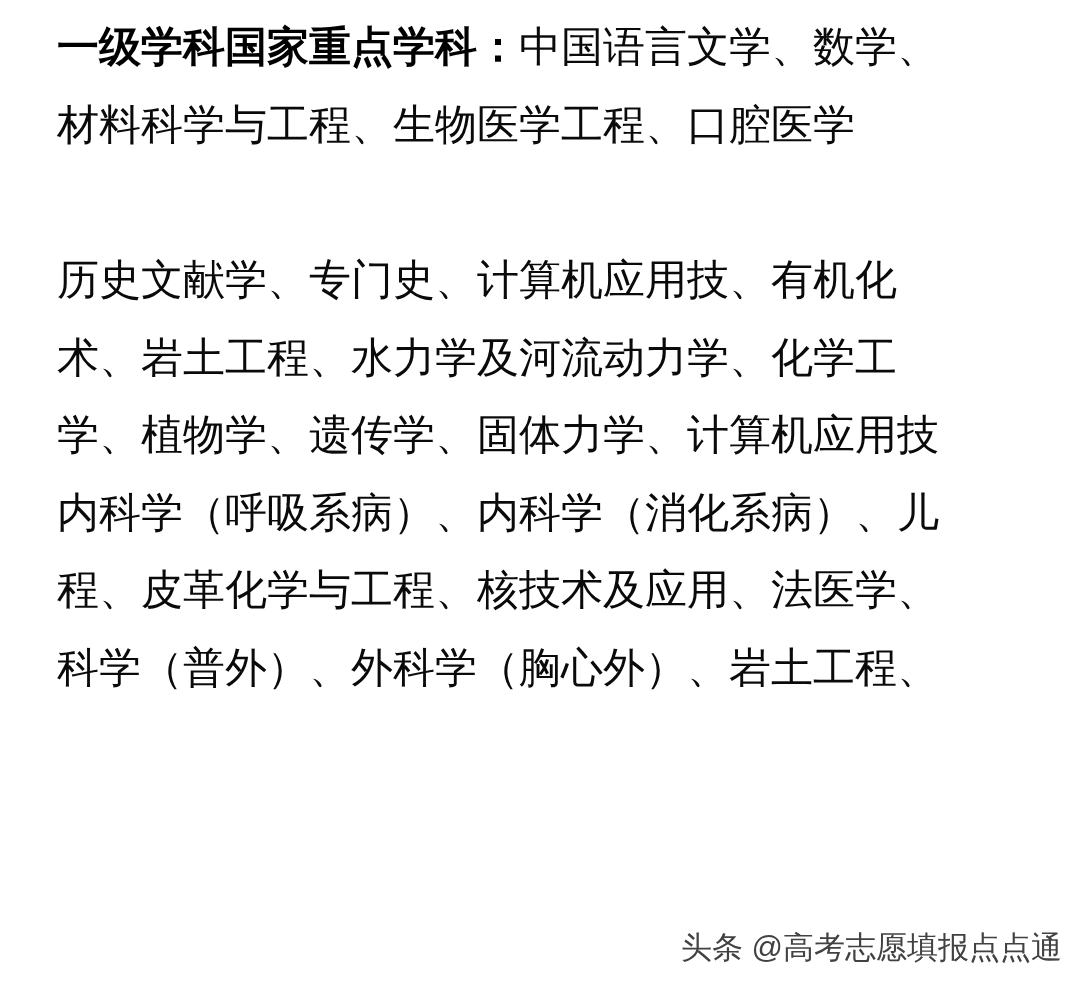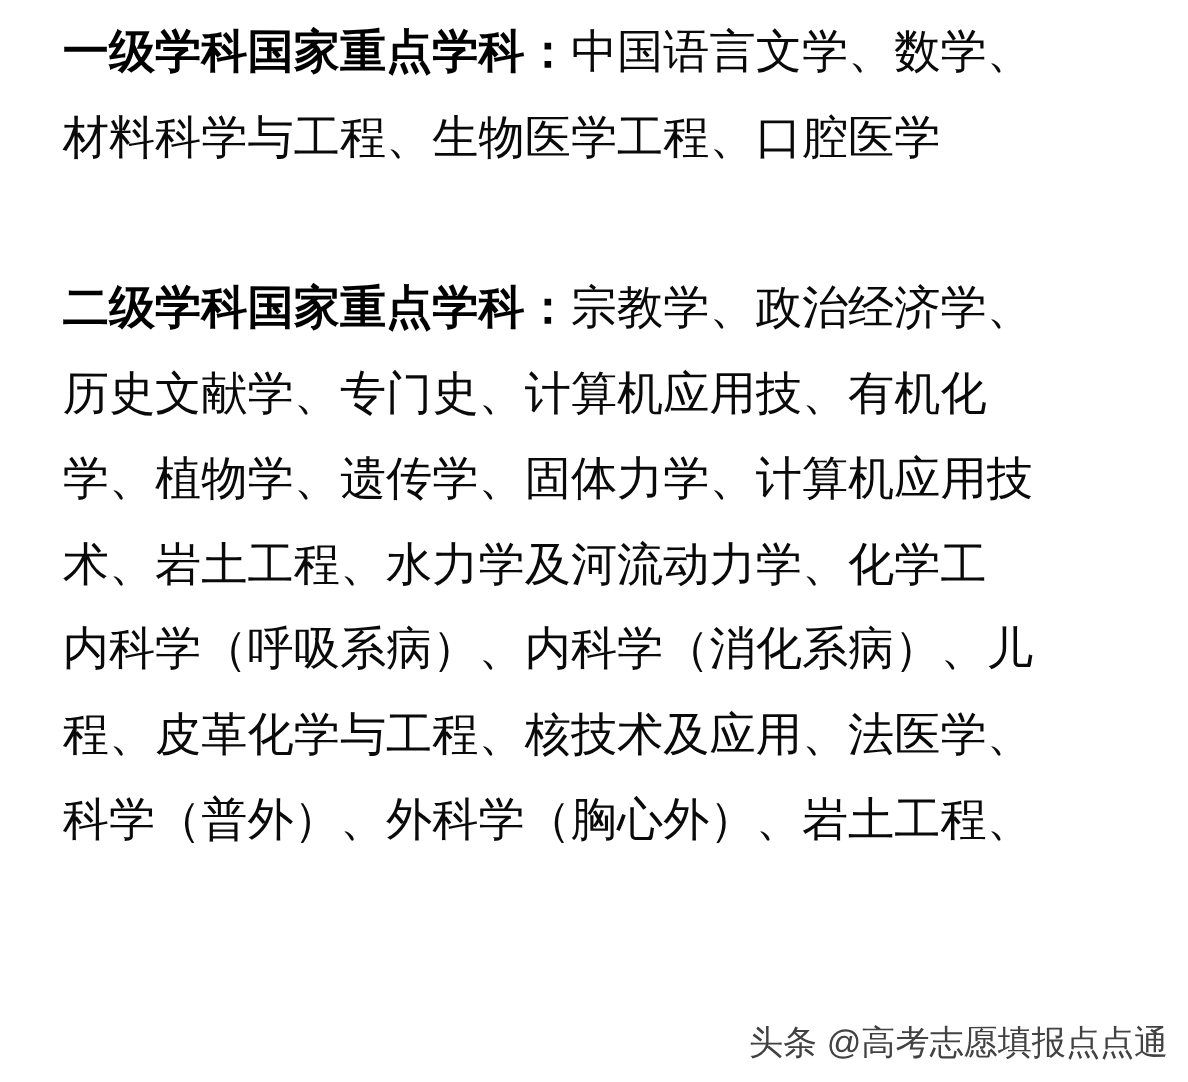--- a/index.html
+++ b/index.html
@@ -57,24 +57,23 @@
 <body>
 
 <div class="page">
 
   <p class="para">
     <span class="line"><span class="heading">一级学科国家重点学科：</span><span>中国语言文学、数学、</span></span>
     <span class="line">材料科学与工程、生物医学工程、口腔医学</span>
   </p>
 
   <p class="para">
-    <span class="line"><span class="heading">二级学科国家重点学科：</span><span>宗教学、政治经济学、</span></span>
     <span class="line">历史文献学、专门史、计算机应用技、有机化</span>
+    <span class="line">术、岩土工程、水力学及河流动力学、化学工</span>
     <span class="line">学、植物学、遗传学、固体力学、计算机应用技</span>
-    <span class="line">术、岩土工程、水力学及河流动力学、化学工</span>
     <span class="line">内科学（呼吸系病）、内科学（消化系病）、儿</span>
     <span class="line">程、皮革化学与工程、核技术及应用、法医学、</span>
     <span class="line">科学（普外）、外科学（胸心外）、岩土工程、</span>
   </p>
 
   <div class="watermark">头条 @高考志愿填报点点通</div>
 
 </div>
 
 </body></html>

